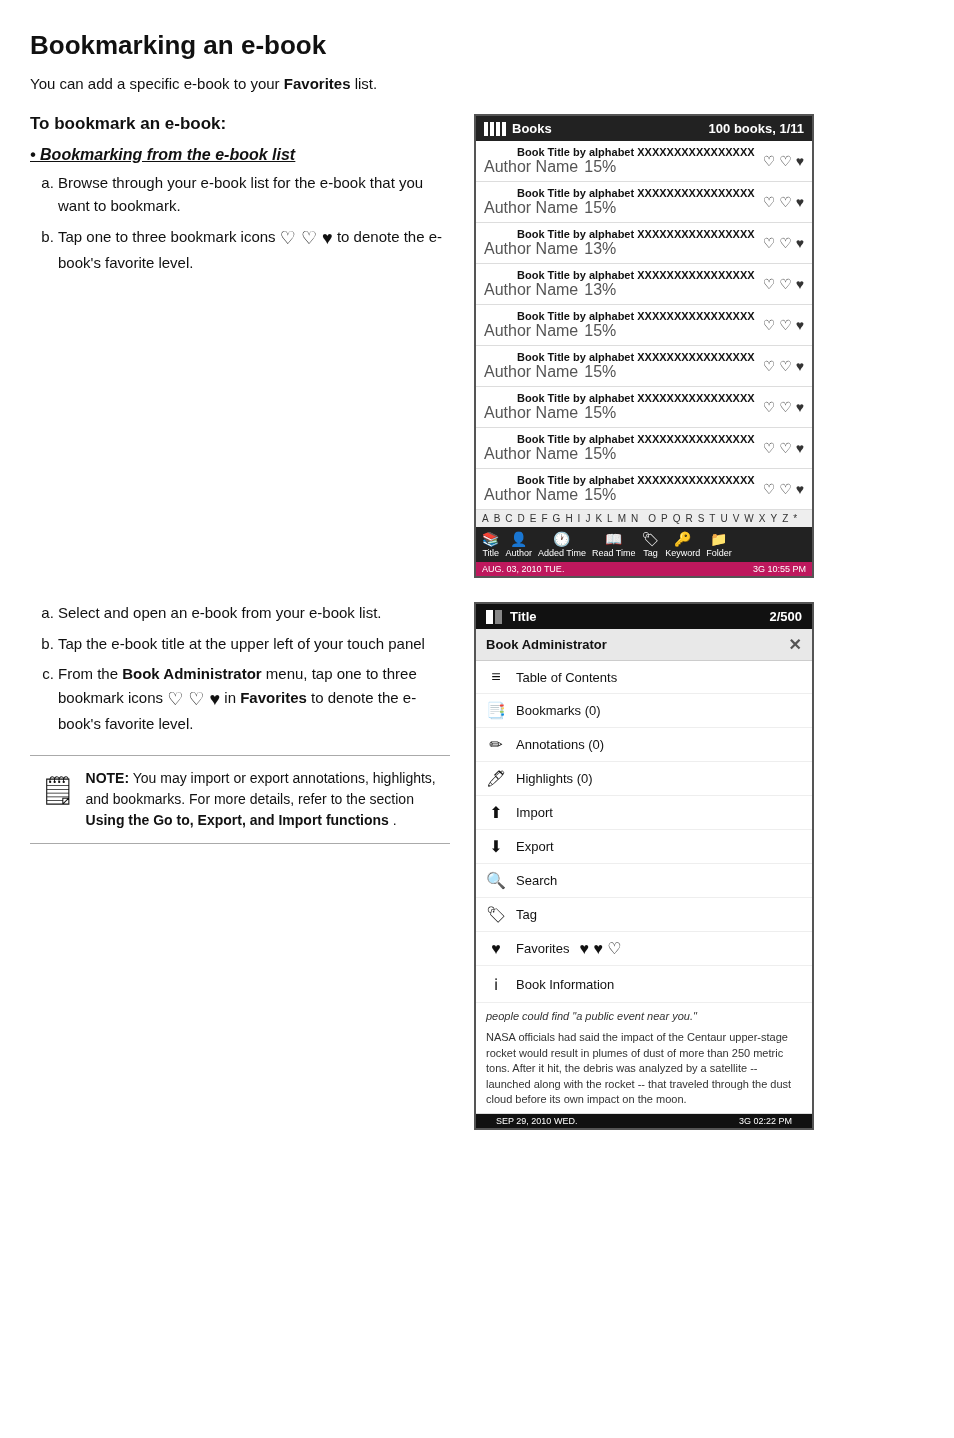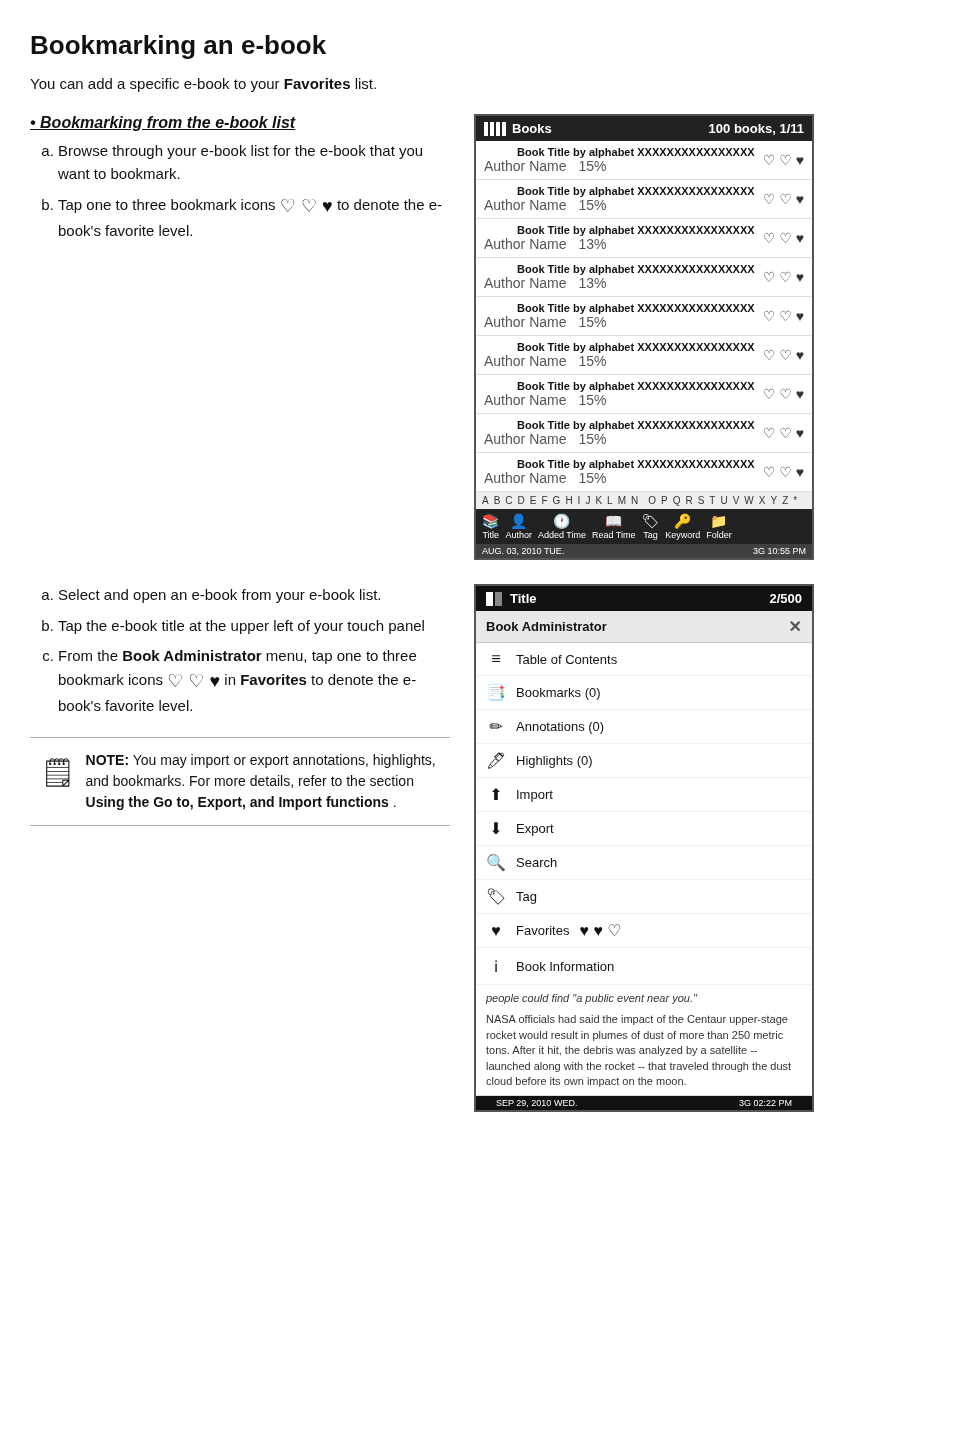--- a/index.html
+++ b/index.html
@@ -154,22 +154,22 @@
     .book-title-text {
       font-size: 11px;
       font-weight: bold;
       color: #111;
       padding-left: 33px;
     }
 
     .book-author-row {
       display: flex;
       align-items: center;
-      gap: 12px;
-      font-size: 14px;
+      gap: 6px;
+      font-size: 16px;
       color: #555;
     }
 
     .book-actions {
       display: flex;
       gap: 3px;
       color: #333;
       font-size: 14px;
     }
 
@@ -200,21 +200,21 @@
       gap: 1px;
       color: #fff;
       font-size: 9px;
     }
 
     .nav-icon {
       font-size: 14px;
     }
 
     .device-status {
-      background: #404040;
+      background: #be185d;
       color: #fff;
       font-size: 9px;
       padding: 2px 6px;
       display: flex;
       justify-content: space-between;
     }
 
     
     .device-screen2 {
       border: 2px solid #555;
@@ -344,20 +344,21 @@
 
 <p class="intro">
   <span>You can add a specific e-book to your</span>
   <b><span>Favorites</span></b>
   <span>list.</span>
 </p>
 
 <div class="layout">
 
   <div class="left-col">
+    <p class="section-heading">To bookmark an e-book:</p>
 
 
     <div class="bullet-section">
       <div class="bullet-title">• <i><u>Bookmarking from the e-book list</u></i></div>
       <ol class="sub-list">
         <li>Browse through your e-book list for the e-book that you want to bookmark.</li>
         <li>
           Tap one to three bookmark icons
           <span class="bookmark-icons">♡ ♡ ♥</span>
           to denote the e-book's favorite level.

